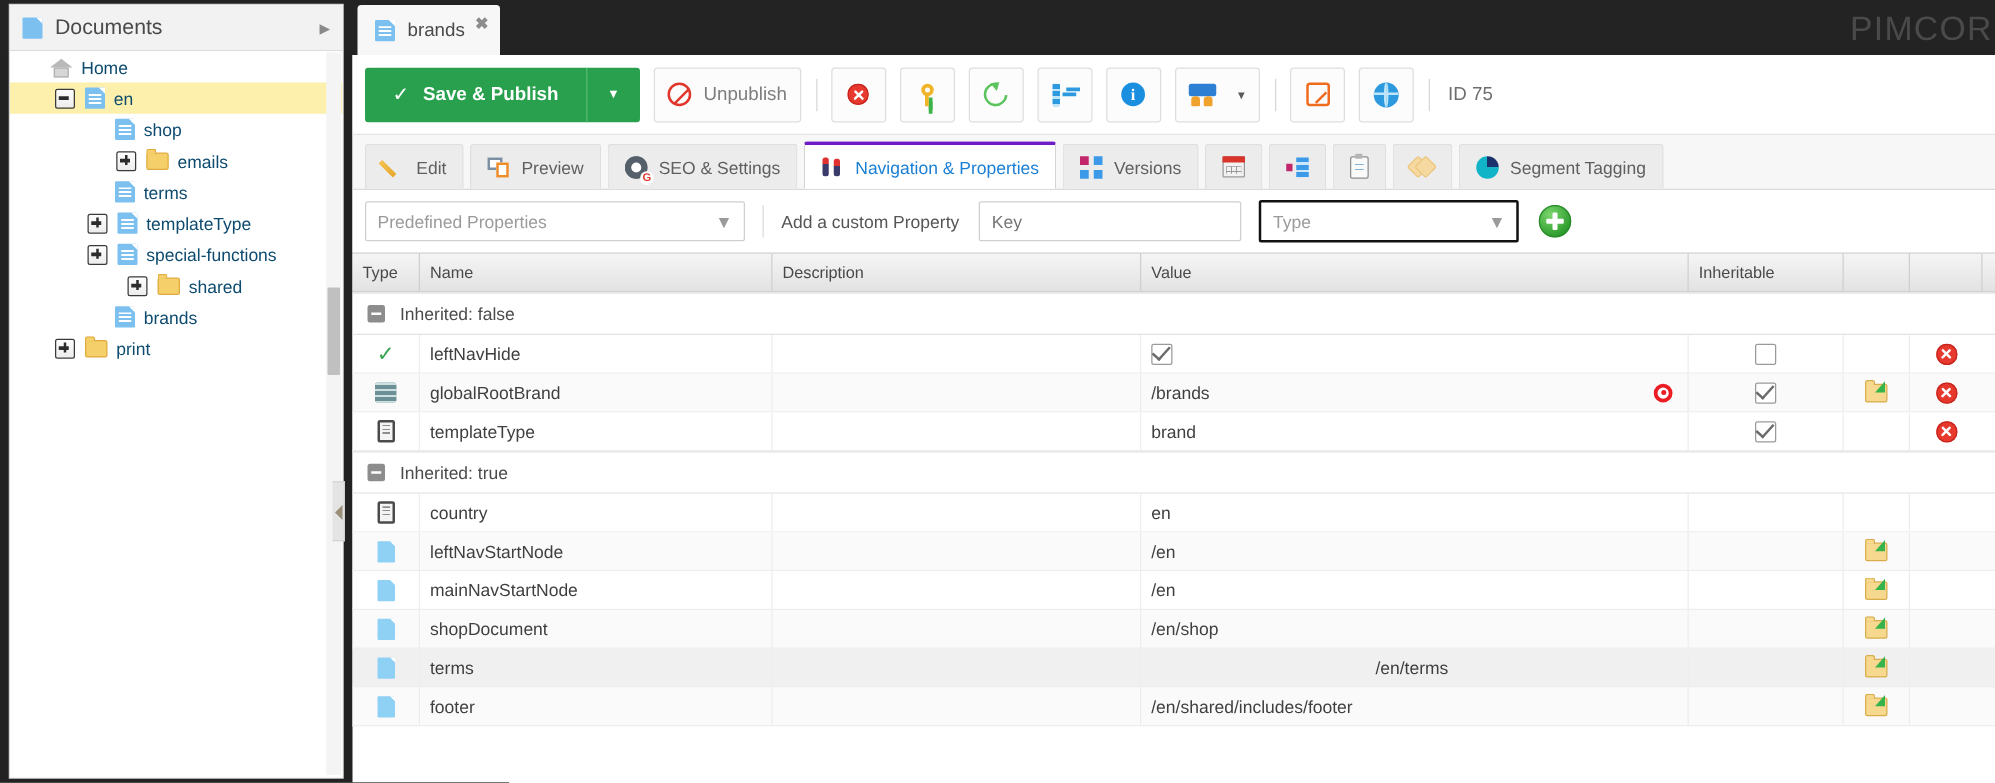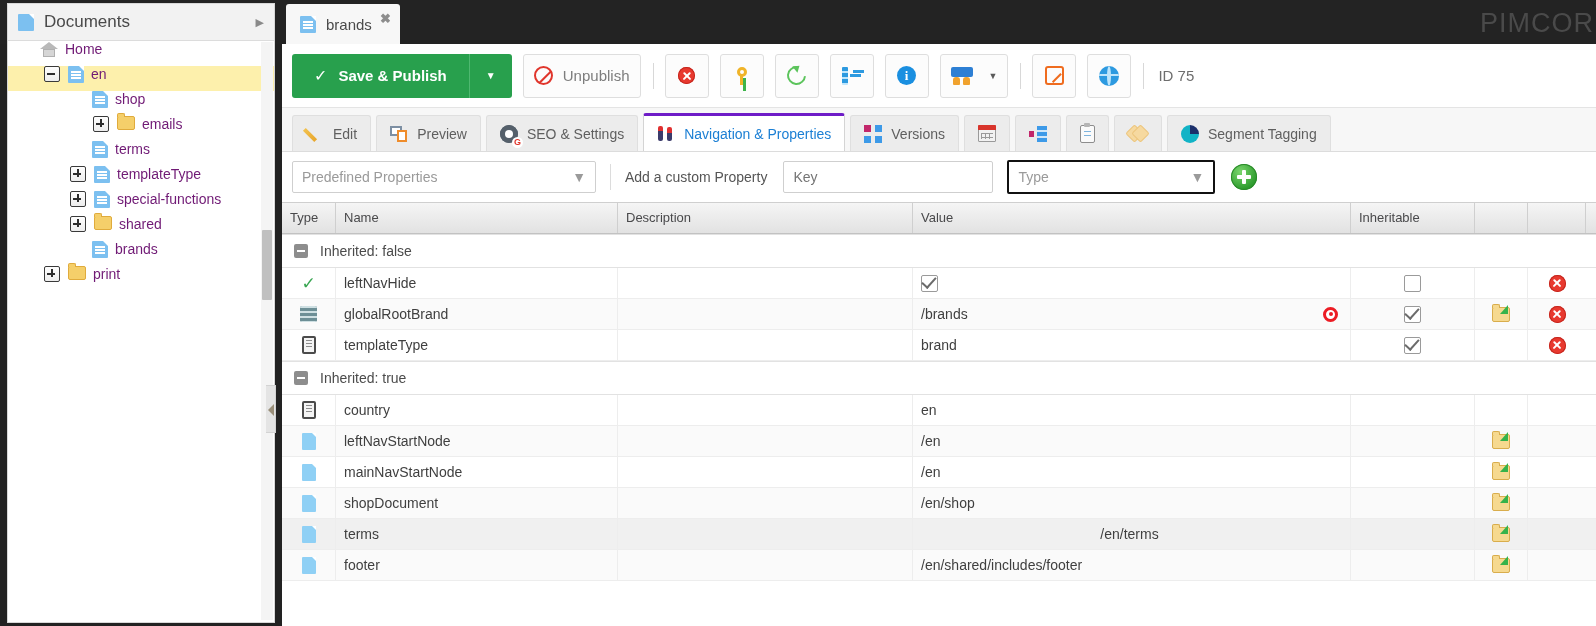--- a/index.html
+++ b/index.html
@@ -72,23 +72,23 @@
   }
   .tree {
     position: relative;
     height: 581px;
     overflow: hidden;
     background: #fff;
   }
   .tnode {
     height: 25px;
     display: flex;
-    align-items: flex-start;
+    align-items: center;
     font-size: 14px;
-    color: #701a75;
+    color: #0c4a6e;
     white-space: nowrap;
     box-sizing: border-box;
   }
   .tnode.sel {
     background: #fdf0ac;
   }
   .tnode .lbl { margin-left: 7px; font-family: "Liberation Sans", sans-serif; }
   .expander {
     width: 14px; height: 14px;
     border: 1px solid #3a3a3a;
@@ -1017,21 +1017,21 @@
           <span style="width: 8px; flex: 0 0 auto;"></span>
           <span class="ic-doc lines"></span>
           <span class="lbl">templateType</span>
         </div>
         <div class="tnode" style="padding-left: 62px;">
           <span class="expander plus"></span>
           <span style="width: 8px; flex: 0 0 auto;"></span>
           <span class="ic-doc lines"></span>
           <span class="lbl">special-functions</span>
         </div>
-        <div class="tnode" style="padding-left: 62px;">
+        <div class="tnode" style="padding-left: 94px;">
           <span class="expander plus"></span>
           <span style="width: 8px; flex: 0 0 auto;"></span>
           <span class="ic-folder"></span>
           <span class="lbl">shared</span>
         </div>
         <div class="tnode" style="padding-left: 62px;">
           <span class="spacer14"></span>
           <span style="width: 8px; flex: 0 0 auto;"></span>
           <span class="ic-doc lines"></span>
           <span class="lbl">brands</span>

